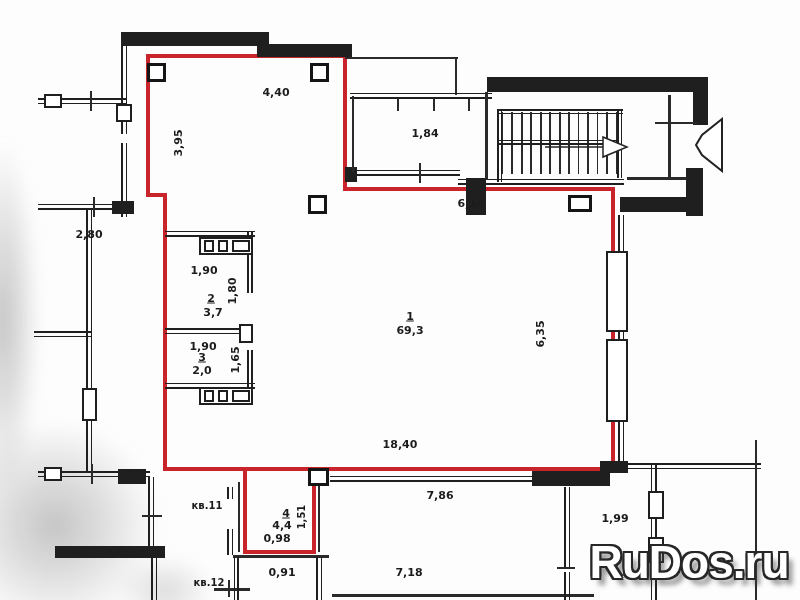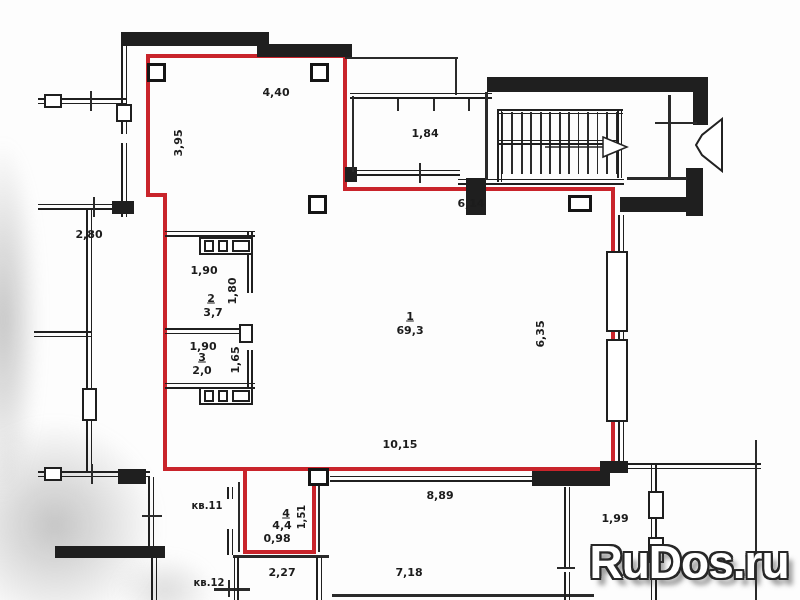--- a/index.html
+++ b/index.html
@@ -168,27 +168,27 @@
   <span class="lbl rot" style="left:232px;top:291px;">1,80</span>
   <span class="lbl u" style="left:211px;top:298px;">2</span>
   <span class="lbl" style="left:213px;top:312px;">3,7</span>
   <span class="lbl" style="left:203px;top:346px;">1,90</span>
   <span class="lbl u" style="left:202px;top:357px;">3</span>
   <span class="lbl" style="left:202px;top:370px;">2,0</span>
   <span class="lbl rot" style="left:235px;top:360px;">1,65</span>
   <span class="lbl u" style="left:410px;top:316px;">1</span>
   <span class="lbl" style="left:410px;top:330px;">69,3</span>
   <span class="lbl rot" style="left:540px;top:334px;">6,35</span>
-  <span class="lbl" style="left:400px;top:444px;">10,15</span>
-  <span class="lbl" style="left:440px;top:495px;">8,89</span>
+  <span class="lbl" style="left:400px;top:444px;">18,40</span>
+  <span class="lbl" style="left:440px;top:495px;">7,86</span>
   <span class="lbl" style="left:207px;top:506px;font-size:10px;">кв.11</span>
   <span class="lbl u" style="left:286px;top:513px;">4</span>
   <span class="lbl" style="left:282px;top:525px;">4,4</span>
   <span class="lbl rot" style="left:302px;top:517px;font-size:10px;">1,51</span>
   <span class="lbl" style="left:277px;top:538px;">0,98</span>
-  <span class="lbl" style="left:282px;top:572px;">2,27</span>
+  <span class="lbl" style="left:282px;top:572px;">0,91</span>
   <span class="lbl" style="left:209px;top:583px;font-size:10px;">кв.12</span>
   <span class="lbl" style="left:409px;top:572px;">7,18</span>
   <span class="lbl" style="left:615px;top:518px;">1,99</span>
 
   <div class="wm">RuDos.ru</div>
 
 </div>
 
 </body></html>

